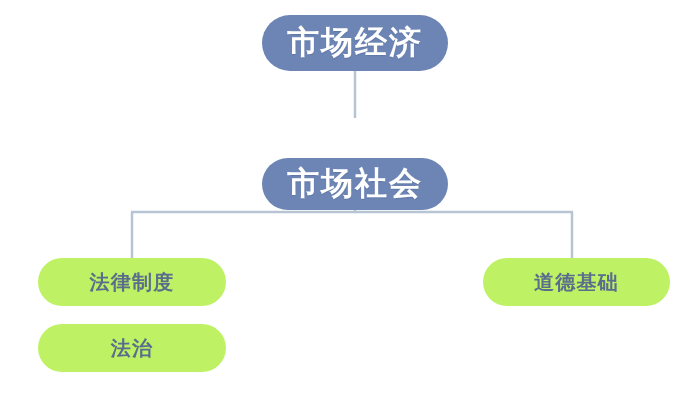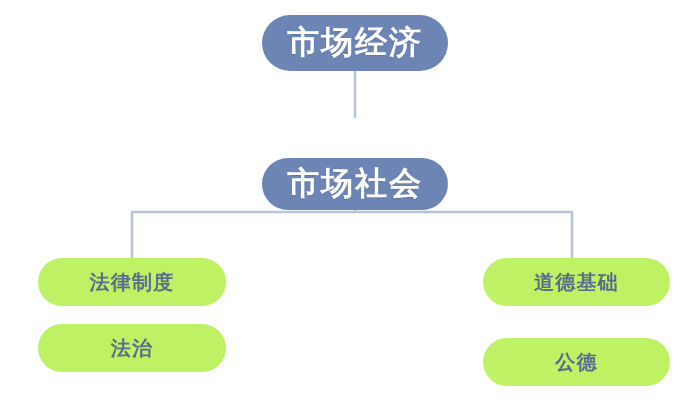--- a/index.html
+++ b/index.html
@@ -110,15 +110,14 @@
   <div class="node node-primary" id="node-market-economy">市场经济</div>
 
   <div class="node node-primary" id="node-market-society">市场社会</div>
 
   <div class="node node-secondary" id="node-legal-system">法律制度</div>
 
   <div class="node node-secondary" id="node-rule-of-law">法治</div>
 
   <div class="node node-secondary" id="node-moral-foundation">道德基础</div>
 
-  <div class="node node-secondary" id="node-public-morality">公德</div>
 
 </div>
 
 </body></html>

